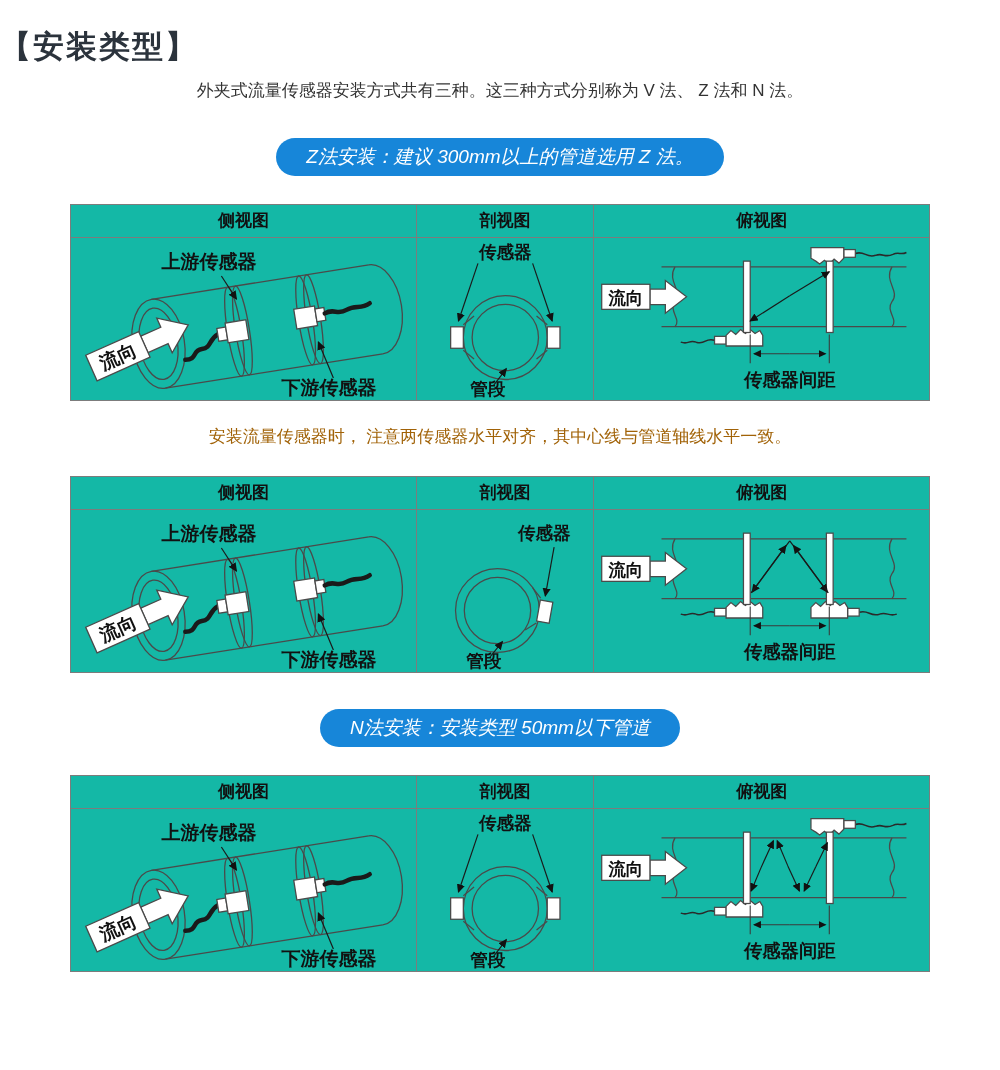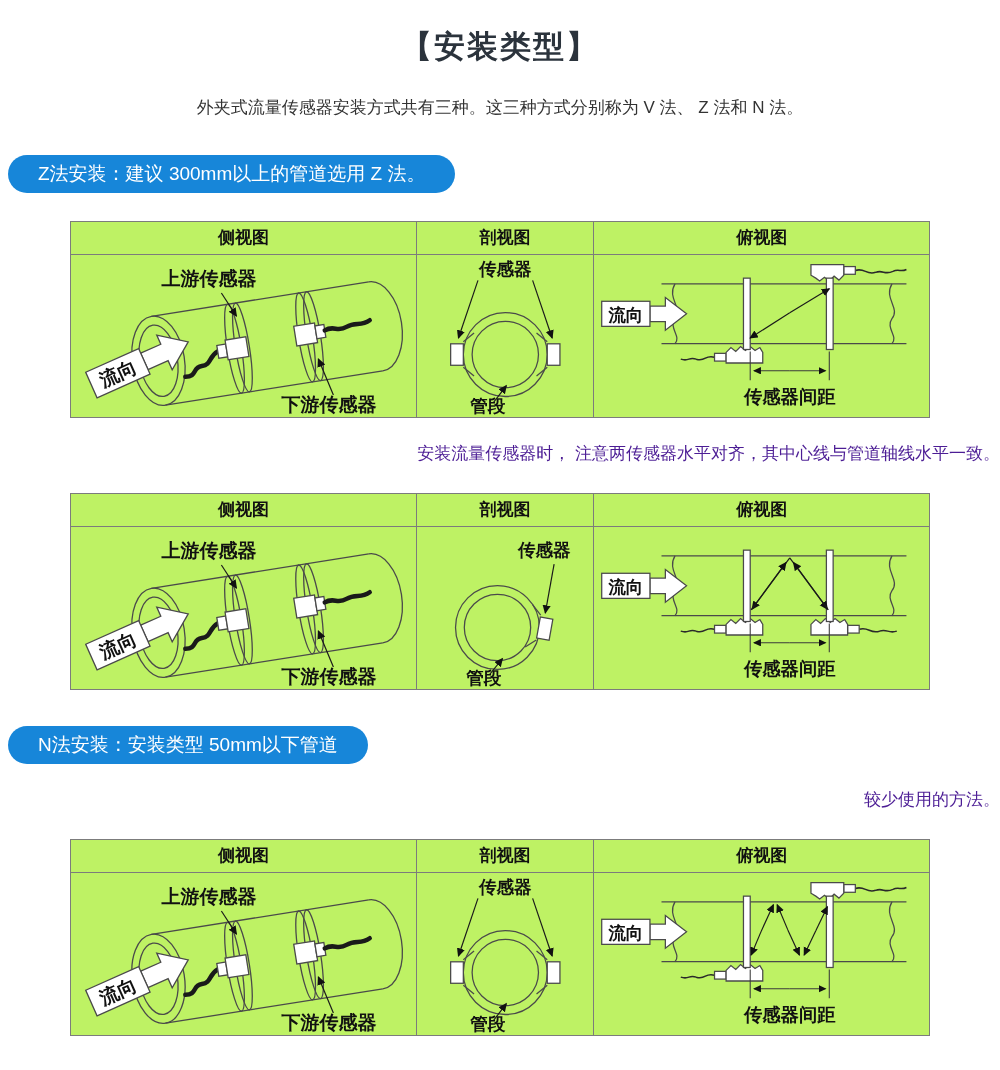--- a/index.html
+++ b/index.html
@@ -4,57 +4,57 @@
 <style>
   html,body { margin:0; padding:0; background:#fff; }
   body {
     width:1000px;
     font-family:"Liberation Sans", sans-serif;
     color:#222;
   }
   .page { padding:26px 0 24px; }
 
   .title {
-    text-align:center;
+    text-align:left;
     font-size:31px;
     font-weight:bold;
     color:#2b333c;
     letter-spacing:2px;
-    margin:0 0 28px;
+    margin:0 0 11px;
   }
   .intro {
     text-align:center;
     font-size:17px;
     color:#333;
     margin:6px;
   }
-  .banner-wrap { margin:36px 8px 0; }
+  .banner-wrap { text-align:center; margin:36px 8px 0;font-style:italic; }
   .banner {
     display:inline-block;
     background:#1786d9;
     color:#fff;
     font-size:19px;
     line-height:1;
     padding:9px 30px 10px;
     border-radius:20px;
   }
   .note {
-    text-align:right;
+    text-align:center;
     font-size:17px;
-    color:#4c1d95;
+    color:#a16207;
     margin:24px 0 0;
   }
 
   .dtable {
     width:858px;
     margin:28px auto 0;
     border:1px solid #7c7c7c;
     display:grid;
     grid-template-columns:40.3% 20.7% 39%;
-    background:#bef264;
+    background:#14b8a6;
   }
   .cell { border-right:1px solid #7c7c7c; }
   .cell.last { border-right:none; }
   .hdr {
     border-bottom:1px solid #7c7c7c;
     text-align:center;
     font-weight:bold;
     font-size:17px;
     color:#111;
     padding:4px 0 5px;
@@ -255,21 +255,20 @@
           <rect class="wfill" x="2" y="48" width="50" height="26"></rect>
           <text class="lbl-s" x="27" y="68" text-anchor="middle">流向</text>
         </g>
       </svg>
     </div>
   </div>
 
   <div class="banner-wrap">
     <span class="banner">N法安装：安装类型 50mm以下管道</span>
   </div>
-  <p class="note">较少使用的方法。</p>
 
   <div class="dtable">
     <div class="cell hdr">侧视图</div>
     <div class="cell hdr">剖视图</div>
     <div class="cell hdr last">俯视图</div>
 
     <div class="cell bodyc">
       <svg viewBox="0 0 336 162">
         <g transform="rotate(-9 170 92)">
           <ellipse class="ln" cx="82" cy="92" rx="26" ry="45"></ellipse>

